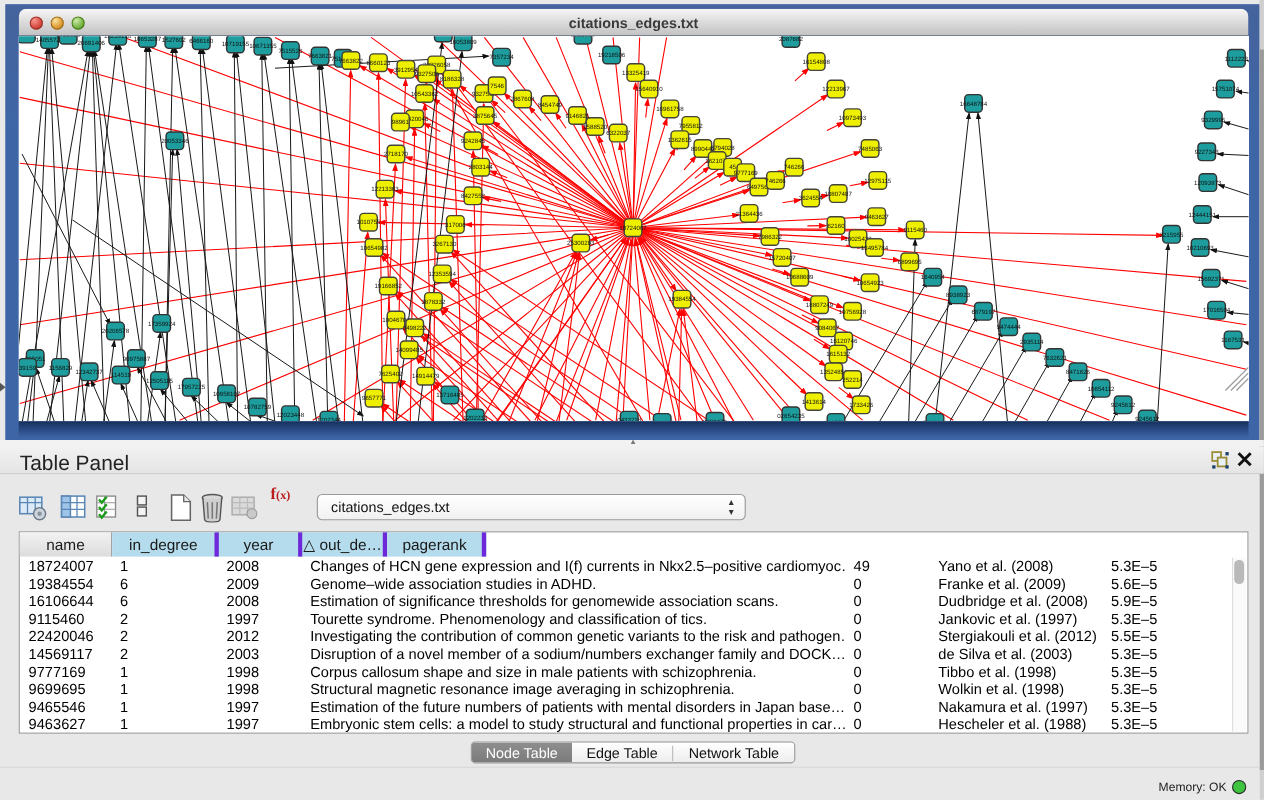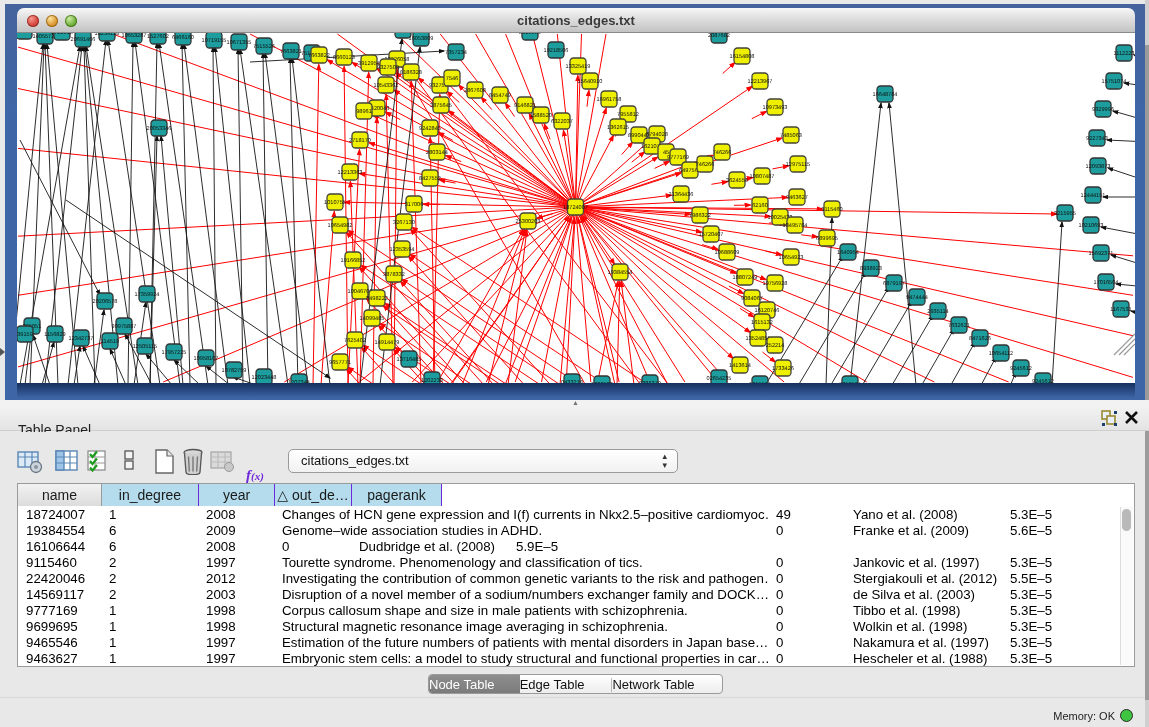--- a/index.html
+++ b/index.html
@@ -21,41 +21,41 @@
 #canvas{left:17px;top:33px;width:1118px;height:350px;background:#fff}
 #canvas svg{transform:translateZ(0);will-change:transform}
 
 #rstrip{left:1145px;top:0;width:4px;height:727px;background:#cfcfcf}
 #rthumb{left:1145px;top:45px;width:4px;height:655px;background:#9b9b9b}
 #larrow{left:0px;top:348px;width:0;height:0;border-top:4px solid transparent;border-bottom:4px solid transparent;border-left:5px solid #555}
 
 #divstrip{left:0;top:400px;width:1149px;height:6px;background:#f2f2f2}
 #collapse{left:569px;top:400px;width:13px;height:6px;color:#777;font-size:7px;line-height:6px;text-align:center}
 #tphead{left:0;top:406px;width:1149px;height:25px;background:linear-gradient(#f2f2f2,#e4e4e4);border-bottom:1px solid #cfcfcf}
-#tphead .t{position:absolute;left:18px;top:16px;font-size:14px;color:#222}
+#tphead .t{position:absolute;left:18px;top:5px;font-size:19px;color:#222}
 #tpbody{left:0;top:432px;width:1145px;height:295px;background:#e8e8e8}
 
 .ic{position:absolute;top:448px}
 #combo{left:288px;top:449px;width:390px;height:24px;background:linear-gradient(#fff,#f1f1f1);border:1px solid #9a9a9a;border-radius:5px;font-size:13px;color:#111;line-height:22px;padding-left:12px}
 #combo .ar{position:absolute;right:10px;top:2px;font-size:9px;color:#333;line-height:9px}
 
 #tbl{left:17px;top:483px;width:1118px;height:184px;background:#fff;border:1px solid #9a9a9a}
 #thead{position:absolute;left:0;top:0;height:22px;display:flex}
-.hc{height:22px;font-size:14px;color:#1a1a1a;text-align:center;line-height:22px;border-right:1px solid #6d28d9;flex:none;overflow:hidden}
+.hc{height:22px;font-size:14px;color:#1a1a1a;text-align:center;line-height:22px;border-right:4px solid #6d28d9;flex:none;overflow:hidden}
 .hgray{background:linear-gradient(#f2f2f2,#dcdcdc);border-right:1px solid #9a9a9a}
 .hblue{background:#b4dcec}
 #tbody{position:absolute;left:0;top:23px}
 .tr{display:flex;height:16px}
 .tc{font-size:13.3px;color:#000;line-height:16px;padding-left:7px;flex:none;white-space:nowrap;overflow:hidden}
 .tc:first-child{padding-left:8px}
 #vscroll{left:1120px;top:507px;width:13px;height:158px;background:#fafafa;border-left:1px solid #ddd}
 #vthumb{left:1122px;top:509px;width:9px;height:22px;background:#b9b9b9;border-radius:5px}
 
 #tabs{left:428px;top:674px;width:295px;height:20px;border:1px solid #9a9a9a;border-radius:4px;background:linear-gradient(#fff,#ededed);display:flex;overflow:hidden}
-#tabs div{font-size:13px;line-height:19px;color:#111}
+#tabs div{font-size:13px;line-height:19px;text-align:center;color:#111}
 #tabs .sel{background:linear-gradient(#8e8e8e,#7b7b7b);color:#fff}
 #tabs .sep{width:1px;background:#b9b9b9;height:14px;margin-top:3px}
 
 #statusline{left:0;top:697px;width:1145px;height:1px;background:#d8d8d8}
 #mem{right:34px;top:710px;font-size:11px;color:#222}
 #memdot{left:1120px;top:709px;width:13px;height:13px;border-radius:50%;background:#3ec43e;border:1.5px solid #2a2a2a}
 </style></head><body>
 <div id="root">
 <div class="abs" id="frame"></div>
 <div class="abs" id="titlebar">
@@ -882,21 +882,21 @@
 <svg class="abs ic" style="left:180px" width="26" height="27" viewBox="0 0 26 27">
  <ellipse cx="13" cy="4.5" rx="9" ry="3" fill="#d8d8d8" stroke="#555" stroke-width="1.3"></ellipse>
  <path d="M4.5 5.5L6 24c0 1.6 3.1 2.7 7 2.7s7-1.1 7-2.7l1.5-18.5" fill="#cfcfcf" stroke="#555" stroke-width="1.3"></path>
  <path d="M8.5 8.5l.8 15M13 8.5v15M17.5 8.5l-.8 15" stroke="#777" stroke-width="1.4" fill="none"></path>
 </svg>
 <svg class="abs ic" style="left:209px" width="26" height="26" viewBox="0 0 26 26">
  <rect x="2" y="4" width="20" height="16" fill="#dadada" stroke="#aaa" stroke-width="1.3"></rect>
  <path d="M2 9h20M2 14h20M9 4v16M16 4v16" stroke="#bbb" stroke-width="1.1"></path>
  <circle cx="20" cy="19" r="4.5" fill="#c9c9c9" stroke="#9a9a9a"></circle>
 </svg>
-<div class="abs" style="left:246px;top:467px;font-size:15px;font-style:italic;font-weight:bold;color:#6d28d9;font-family:'Liberation Serif',serif">f<span style="font-size:11px">(x)</span></div>
+<div class="abs" style="left:246px;top:442px;font-size:15px;font-weight:bold;color:#b91c1c;font-family:'Liberation Serif',serif">f<span style="font-size:11px">(x)</span></div>
 <div class="abs" id="combo">citations_edges.txt<span class="ar">▴<br>▾</span></div>
 
 <div class="abs" id="tbl">
       <div id="thead">
         <div class="hc hgray" style="width:84px">name</div>
         <div class="hc hblue" style="width:97px">in_degree</div>
         <div class="hc hblue" style="width:76px">year</div>
         <div class="hc hblue" style="width:77px">△ out_de…</div>
         <div class="hc hblue" style="width:90px">pagerank</div>
       </div>
@@ -916,20 +916,21 @@
           <div class="tc" style="width:76px">2009</div>
           <div class="tc" style="width:494px">Genome–wide association studies in ADHD.</div>
           <div class="tc" style="width:77px">0</div>
           <div class="tc" style="width:157px">Franke et al. (2009)</div>
           <div class="tc" style="width:90px">5.6E–5</div>
         </div>
         <div class="tr">
           <div class="tc" style="width:84px">16106644</div>
           <div class="tc" style="width:97px">6</div>
           <div class="tc" style="width:76px">2008</div>
+          <div class="tc" style="width:494px">Estimation of significance thresholds for genomewide association scans.</div>
           <div class="tc" style="width:77px">0</div>
           <div class="tc" style="width:157px">Dudbridge et al. (2008)</div>
           <div class="tc" style="width:90px">5.9E–5</div>
         </div>
         <div class="tr">
           <div class="tc" style="width:84px">9115460</div>
           <div class="tc" style="width:97px">2</div>
           <div class="tc" style="width:76px">1997</div>
           <div class="tc" style="width:494px">Tourette syndrome. Phenomenology and classification of tics.</div>
           <div class="tc" style="width:77px">0</div>

